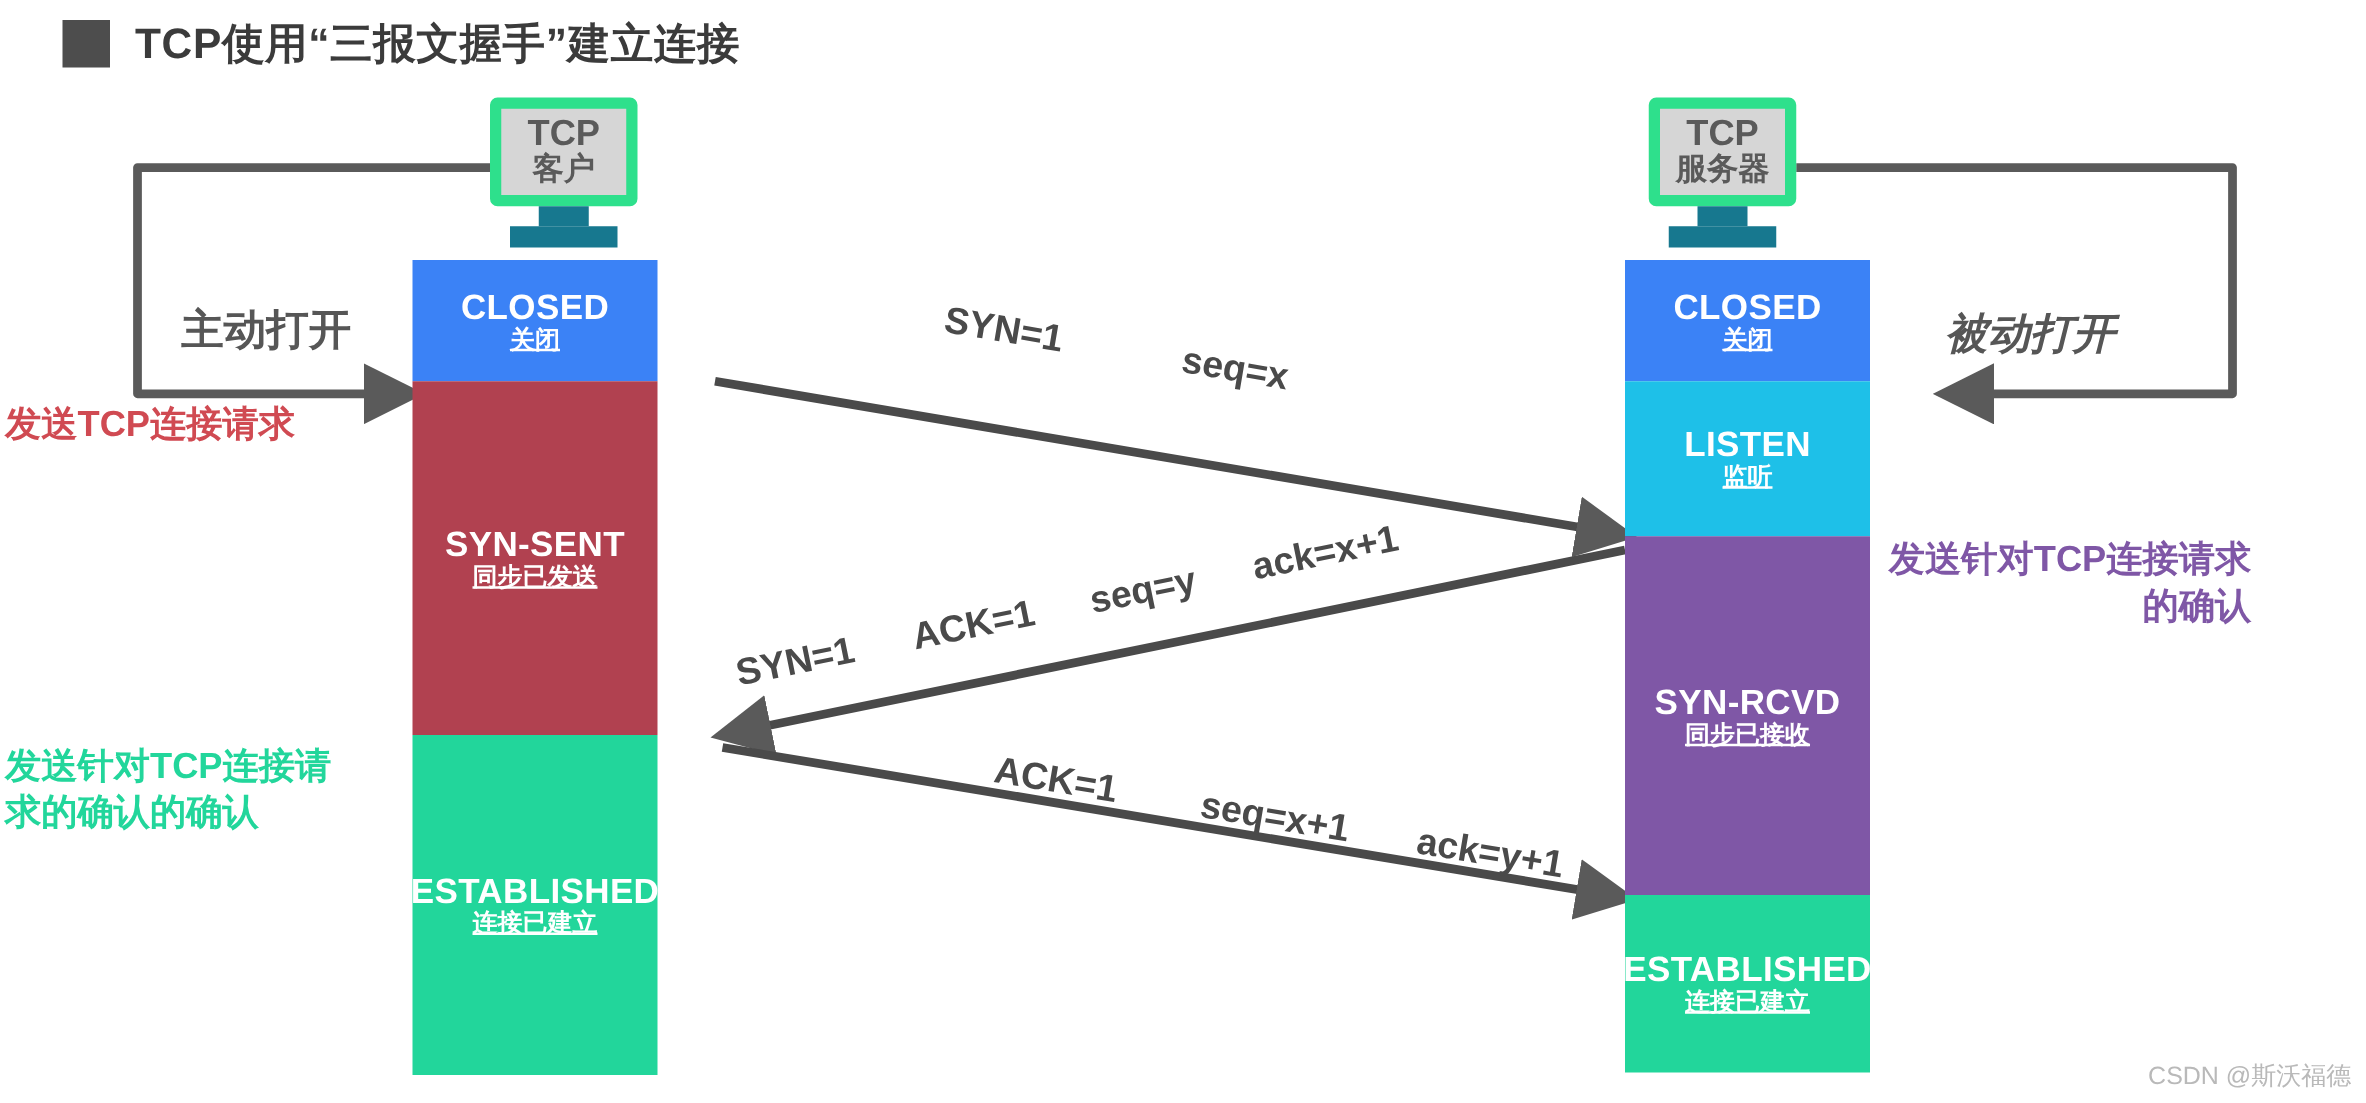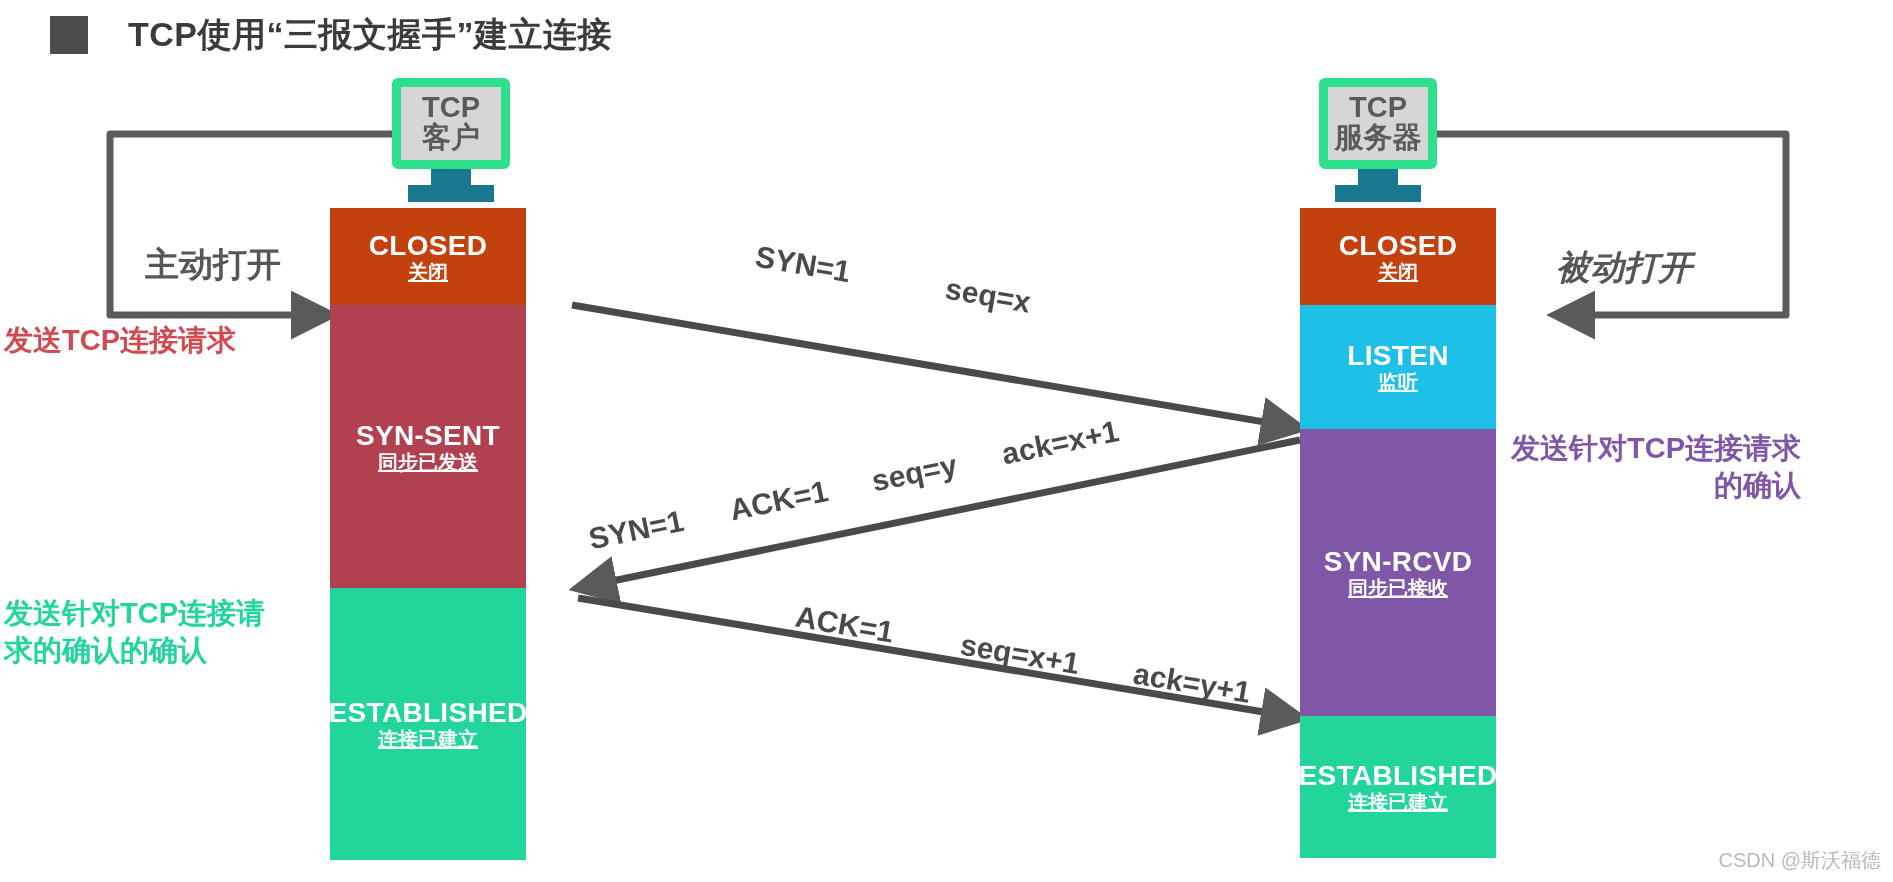--- a/index.html
+++ b/index.html
@@ -6,51 +6,51 @@
   body{
     width:1893px;height:882px;
     background:#ffffff;
     font-family:"Liberation Sans","DejaVu Sans",sans-serif;
     overflow:hidden;
     position:relative;
   }
   #stage{position:absolute;left:0;top:0;width:1893px;height:882px;}
 
   
-  .title-row{position:absolute;left:50px;top:12px;display:flex;align-items:center;gap:40px;}
+  .title-row{position:absolute;left:50px;top:12px;display:flex;align-items:center;gap:20px;}
   .title-bullet{width:38px;height:38px;background:#4d4d4d;}
   .title-text{font-size:34px;font-weight:bold;color:#3b3b3b;letter-spacing:.5px;white-space:nowrap;}
 
   
   .monitor{position:absolute;width:118px;}
   .monitor .screen{
     box-sizing:border-box;
     border:9px solid #2ee08c;
     border-radius:6px;
     background:#d6d6d6;
     padding:6px 4px 8px 4px;
     text-align:center;
     line-height:1.02;
   }
   .monitor .screen .l1{font-size:29px;font-weight:bold;color:#5a5a5a;}
-  .monitor .screen .l2{font-size:29px;font-weight:bold;color:#5a5a5a;}
+  .monitor .screen .l2{font-size:25px;font-weight:bold;color:#5a5a5a;}
   .monitor .neck{width:40px;height:16px;background:#17788f;margin:0 auto;}
   .monitor .base{width:86px;height:17px;background:#17788f;margin:0 auto;}
 
   
   .col{position:absolute;width:196px;}
   .state{
     box-sizing:border-box;
     display:flex;flex-direction:column;
     align-items:center;justify-content:center;
     color:#ffffff;text-align:center;line-height:1.12;
   }
   .state .en{font-size:28px;font-weight:bold;letter-spacing:.3px;}
   .state .cn{font-size:20px;font-weight:bold;text-decoration:underline;}
-  .st-closed{background:#c2410c;}
+  .st-closed{background:#3b82f6;}
   .st-synsent{background:#b14150;}
   .st-estab{background:#22d69b;}
   .st-listen{background:#1ec0e8;}
   .st-synrcvd{background:#7f57a6;}
 
   
   .note{position:absolute;font-weight:bold;line-height:1.28;white-space:pre-line;}
   .note-red{color:#d04a52;font-size:29px;}
   .note-green{color:#22d69b;font-size:29px;}
   .note-purple{color:#7f57a6;font-size:29px;}

